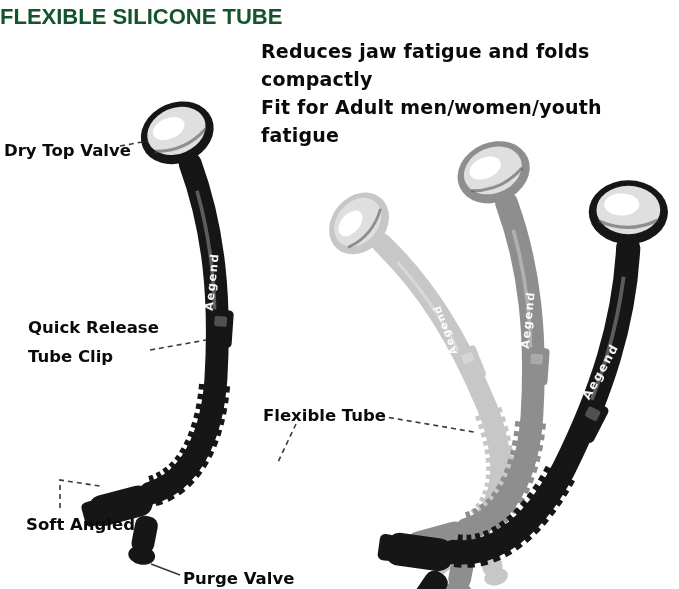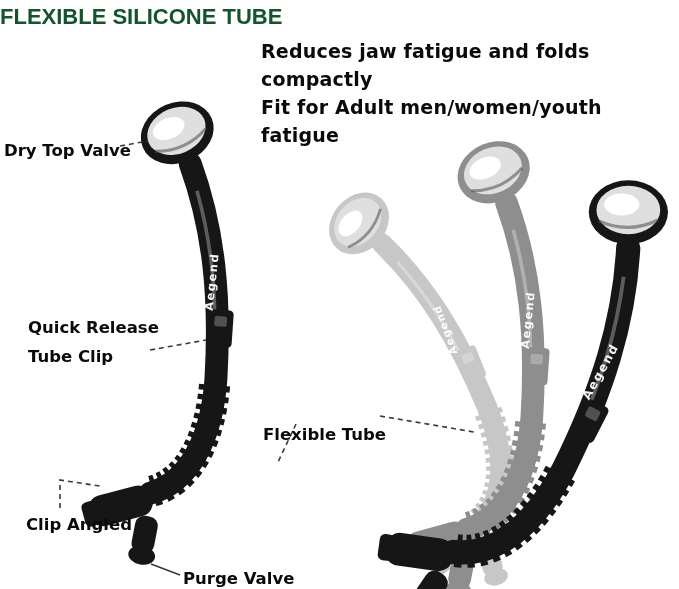--- a/index.html
+++ b/index.html
@@ -44,21 +44,21 @@
     font-size: 16.5px;
     font-weight: bold;
     color: #0a0a0a;
     line-height: 29px;
     white-space: nowrap;
   }
   .callout.center { text-align: left; white-space: normal; }
 
   #co-dry   { left: 4px;   top: 136px; }
   #co-clip  { left: 28px;  top: 313px; width: 134px; }
-  #co-flex  { left: 263px; top: 420px; }
+  #co-flex  { left: 263px; top: 401px; }
   #co-mouth { left: 26px;  top: 510px; width: 120px; }
   #co-purge { left: 183px; top: 564px; }
 
   .snorkel-main { color: #161616; }
   .ghost-mid    { color: #8e8e8e; }
   .ghost-light  { color: #c7c7c7; }
 
   .leader { stroke: #3a3a3a; stroke-width: 1.6; fill: none; }
   .leader.dashed { stroke-dasharray: 5 4; }
 </style>
@@ -129,18 +129,18 @@
   <div class="callout" id="co-dry">Dry Top Valve</div>
 
   <div class="callout center" id="co-clip">
     <div>Quick Release</div>
     <div>Tube Clip</div>
   </div>
 
   <div class="callout" id="co-flex">Flexible Tube</div>
 
   <div class="callout center" id="co-mouth">
-    <div>Clip Angled</div>
+    <div>Soft Angled</div>
   </div>
 
   <div class="callout" id="co-purge">Purge Valve</div>
 
 </div>
 
 </body></html>

